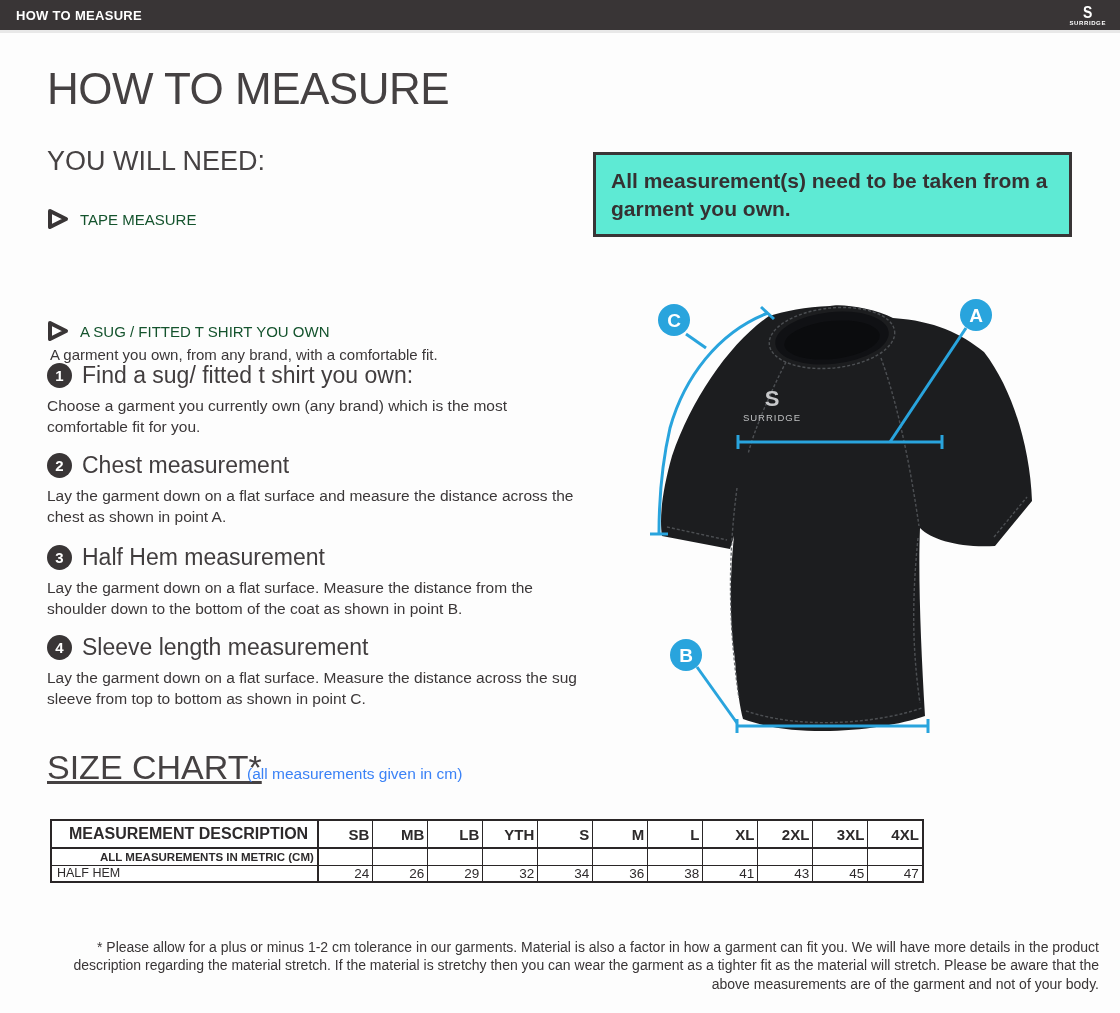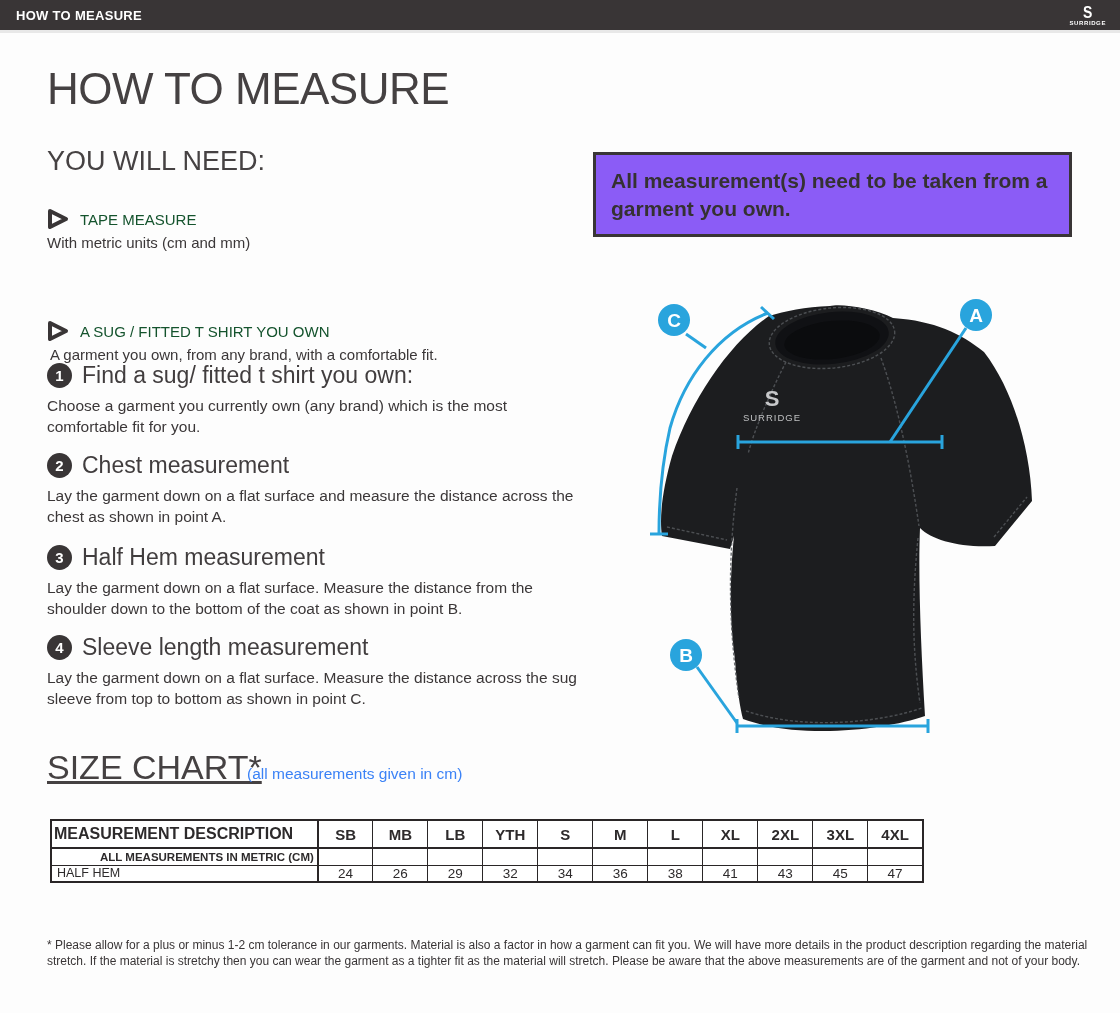--- a/index.html
+++ b/index.html
@@ -42,48 +42,48 @@
     width:25px; height:25px; border-radius:50%; background:#393536;
     color:#fff; font-size:15px; font-weight:bold;
     display:flex; align-items:center; justify-content:center; flex:0 0 25px;
   }
   .step-title { font-size:23px; color:#413d3e; }
   .step-desc { font-size:15.5px; color:#3b3738; margin-top:7px; line-height:1.35; max-width:545px; }
 
   
   .notice {
     position:absolute; left:593px; top:152px; width:479px; min-height:81px;
-    border:3px solid #393536; background:#8b5cf6;
+    border:3px solid #393536; background:#5eead4;
     padding:12px 15px; font-size:21px; font-weight:bold; color:#353132; line-height:1.32;
   }
 
   
   .diagram { position:absolute; left:600px; top:288px; width:500px; height:480px; }
 
   
   .h2-size { position:absolute; left:47px; top:748px; font-size:34px; color:#454142;text-decoration:underline; }
   .size-note { position:absolute; left:247px; top:765px; font-size:15.5px; color:#3b82f6; }
   table.size-table {
     position:absolute; left:50px; top:819px;
     border-collapse:collapse; table-layout:fixed;
     border:2px solid #2a2627; background:#fff;
   }
   .size-table th, .size-table td {
-    border:1px solid #2a2627; text-align:center; padding:0 3px;
+    border:1px solid #2a2627; text-align:right; padding:0 3px;
     font-size:13.5px; color:#2d2a2b; height:16px; overflow:hidden; white-space:nowrap;
   }
   .size-table th { height:28px; font-size:15px; font-weight:bold; width:55px; }
-  .size-table th.desc { width:237px; text-align:left; padding-left:2px; font-size:16px; border-right:2px solid #2a2627;}
+  .size-table th.desc { width:237px; text-align:left; padding-left:17px; font-size:16px; border-right:2px solid #2a2627;}
   .size-table td.desc { text-align:left; padding-left:5px; font-size:12.5px; border-right:2px solid #2a2627; }
   .size-table thead th { border-bottom:2px solid #2a2627; }
   .size-table td.sub { height:17px; font-size:11.5px; font-weight:bold;padding-left:48px; }
 
   .footnote {
     position:absolute; left:47px; top:938px; width:1052px;
-    font-size:12px; line-height:1.32; color:#393536;
+    font-size:14px; line-height:1.32; color:#393536;text-align:right;
   }
 </style>
 </head>
 <body>
 
 <div class="topbar">
   <span class="topbar-title">HOW TO MEASURE</span>
   <span class="brand-logo">
     <span class="brand-s">S</span>
     <span class="brand-word">SURRIDGE</span>
@@ -94,21 +94,20 @@
 <div class="h1">HOW TO MEASURE</div>
 <div class="h2-need">YOU WILL NEED:</div>
 
 <div class="need-item" style="top:208px;">
   <div class="row">
     <svg class="tri-icon" viewBox="0 0 22 22">
       <path d="M3 3 L19 11 L3 19 Z" fill="none" stroke="#393536" stroke-width="4" stroke-linejoin="round"></path>
     </svg>
     <span class="need-title">TAPE MEASURE</span>
   </div>
-  <div class="need-desc">With metric units (cm and mm)</div>
 </div>
 
 <div class="need-item" style="top:280px;margin-top:40px;">
   <div class="row">
     <svg class="tri-icon" viewBox="0 0 22 22">
       <path d="M3 3 L19 11 L3 19 Z" fill="none" stroke="#393536" stroke-width="4" stroke-linejoin="round"></path>
     </svg>
     <span class="need-title">A SUG / FITTED T SHIRT YOU OWN</span>
   </div>
   <div class="need-desc" style="padding-left:3px;">A garment you own, from any brand, with a comfortable fit.</div>

